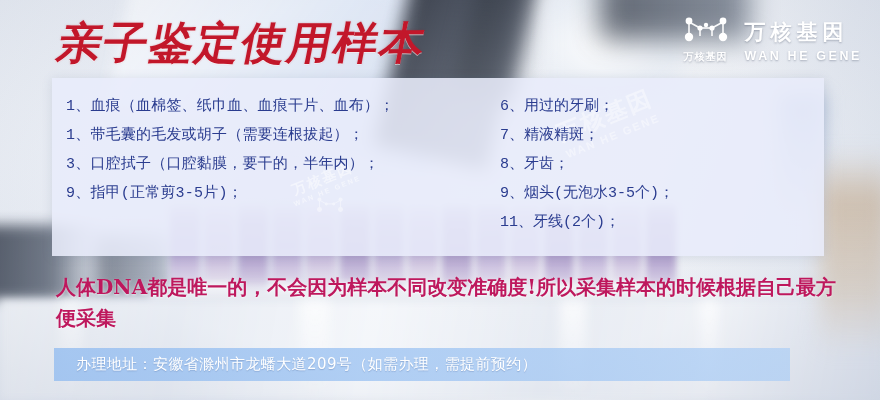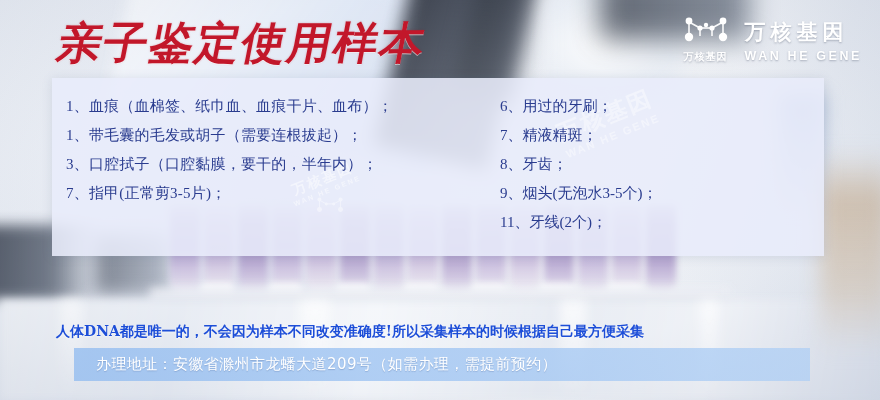--- a/index.html
+++ b/index.html
@@ -177,45 +177,44 @@
   .cols{
     position:absolute; inset:0;
     display:flex;
     padding:14px 0 0 0;
   }
   .col{ position:relative; z-index:2; }
   .col-left{ width:448px; padding-left:14px; }
   .col-right{ width:324px; padding-left:0px; }
 
   .item{
-    font-family:Liberation Serif, serif;
+    font-family:Liberation Mono, monospace;
     font-size:15px;
     line-height:29px;
     color:#2a3c8f;
     white-space:nowrap;
     font-weight:500;
   }
   .col-left .item{ letter-spacing:.2px; }
 
   
   #note{
     position:absolute; left:56px; top:272px; width:790px;
     font-family:"DejaVu Serif","Liberation Serif",serif;
-    font-size:14px; line-height:31px; color:#1d4ed8;
+    font-size:20px; line-height:31px; color:#be185d;
     font-weight:700;
     text-shadow:0 1px 2px rgba(255,255,255,.6);
-    margin-top:44px;
   }
   #note .l2{ display:block; }
 
   
   #addressbar{
     position:absolute; left:54px; top:348px; width:736px; height:33px;
     background:linear-gradient(90deg,rgba(150,190,240,.82) 0%,rgba(163,199,243,.80) 55%,rgba(173,206,245,.72) 100%);
-    display:flex; align-items:center;margin-left:20px;
+    display:flex; align-items:center;
   }
   #addressbar span{
     padding-left:22px;
     font-family:"DejaVu Sans","Liberation Sans",sans-serif;
     font-size:15px; color:#ffffff; letter-spacing:.4px;
     text-shadow:0 1px 1px rgba(80,110,160,.35);
     white-space:nowrap;
   }
 </style>
 </head>
@@ -331,21 +330,21 @@
         <circle cx="40" cy="21" r="4"></circle>
       </g>
     </svg>
   </span>
 
   <div class="cols">
     <div class="col col-left">
       <div class="item">1、血痕（血棉签、纸巾血、血痕干片、血布）；</div>
       <div class="item">1、带毛囊的毛发或胡子（需要连根拔起）；</div>
       <div class="item">3、口腔拭子（口腔黏膜，要干的，半年内）；</div>
-      <div class="item">7、指甲(正常剪3-5片)；</div>
+      <div class="item">9、指甲(正常剪3-5片)；</div>
     </div>
     <div class="col col-right">
       <div class="item">6、用过的牙刷；</div>
       <div class="item">7、精液精斑；</div>
       <div class="item">8、牙齿；</div>
       <div class="item">9、烟头(无泡水3-5个)；</div>
       <div class="item">11、牙线(2个)；</div>
     </div>
   </div>
 </div>

